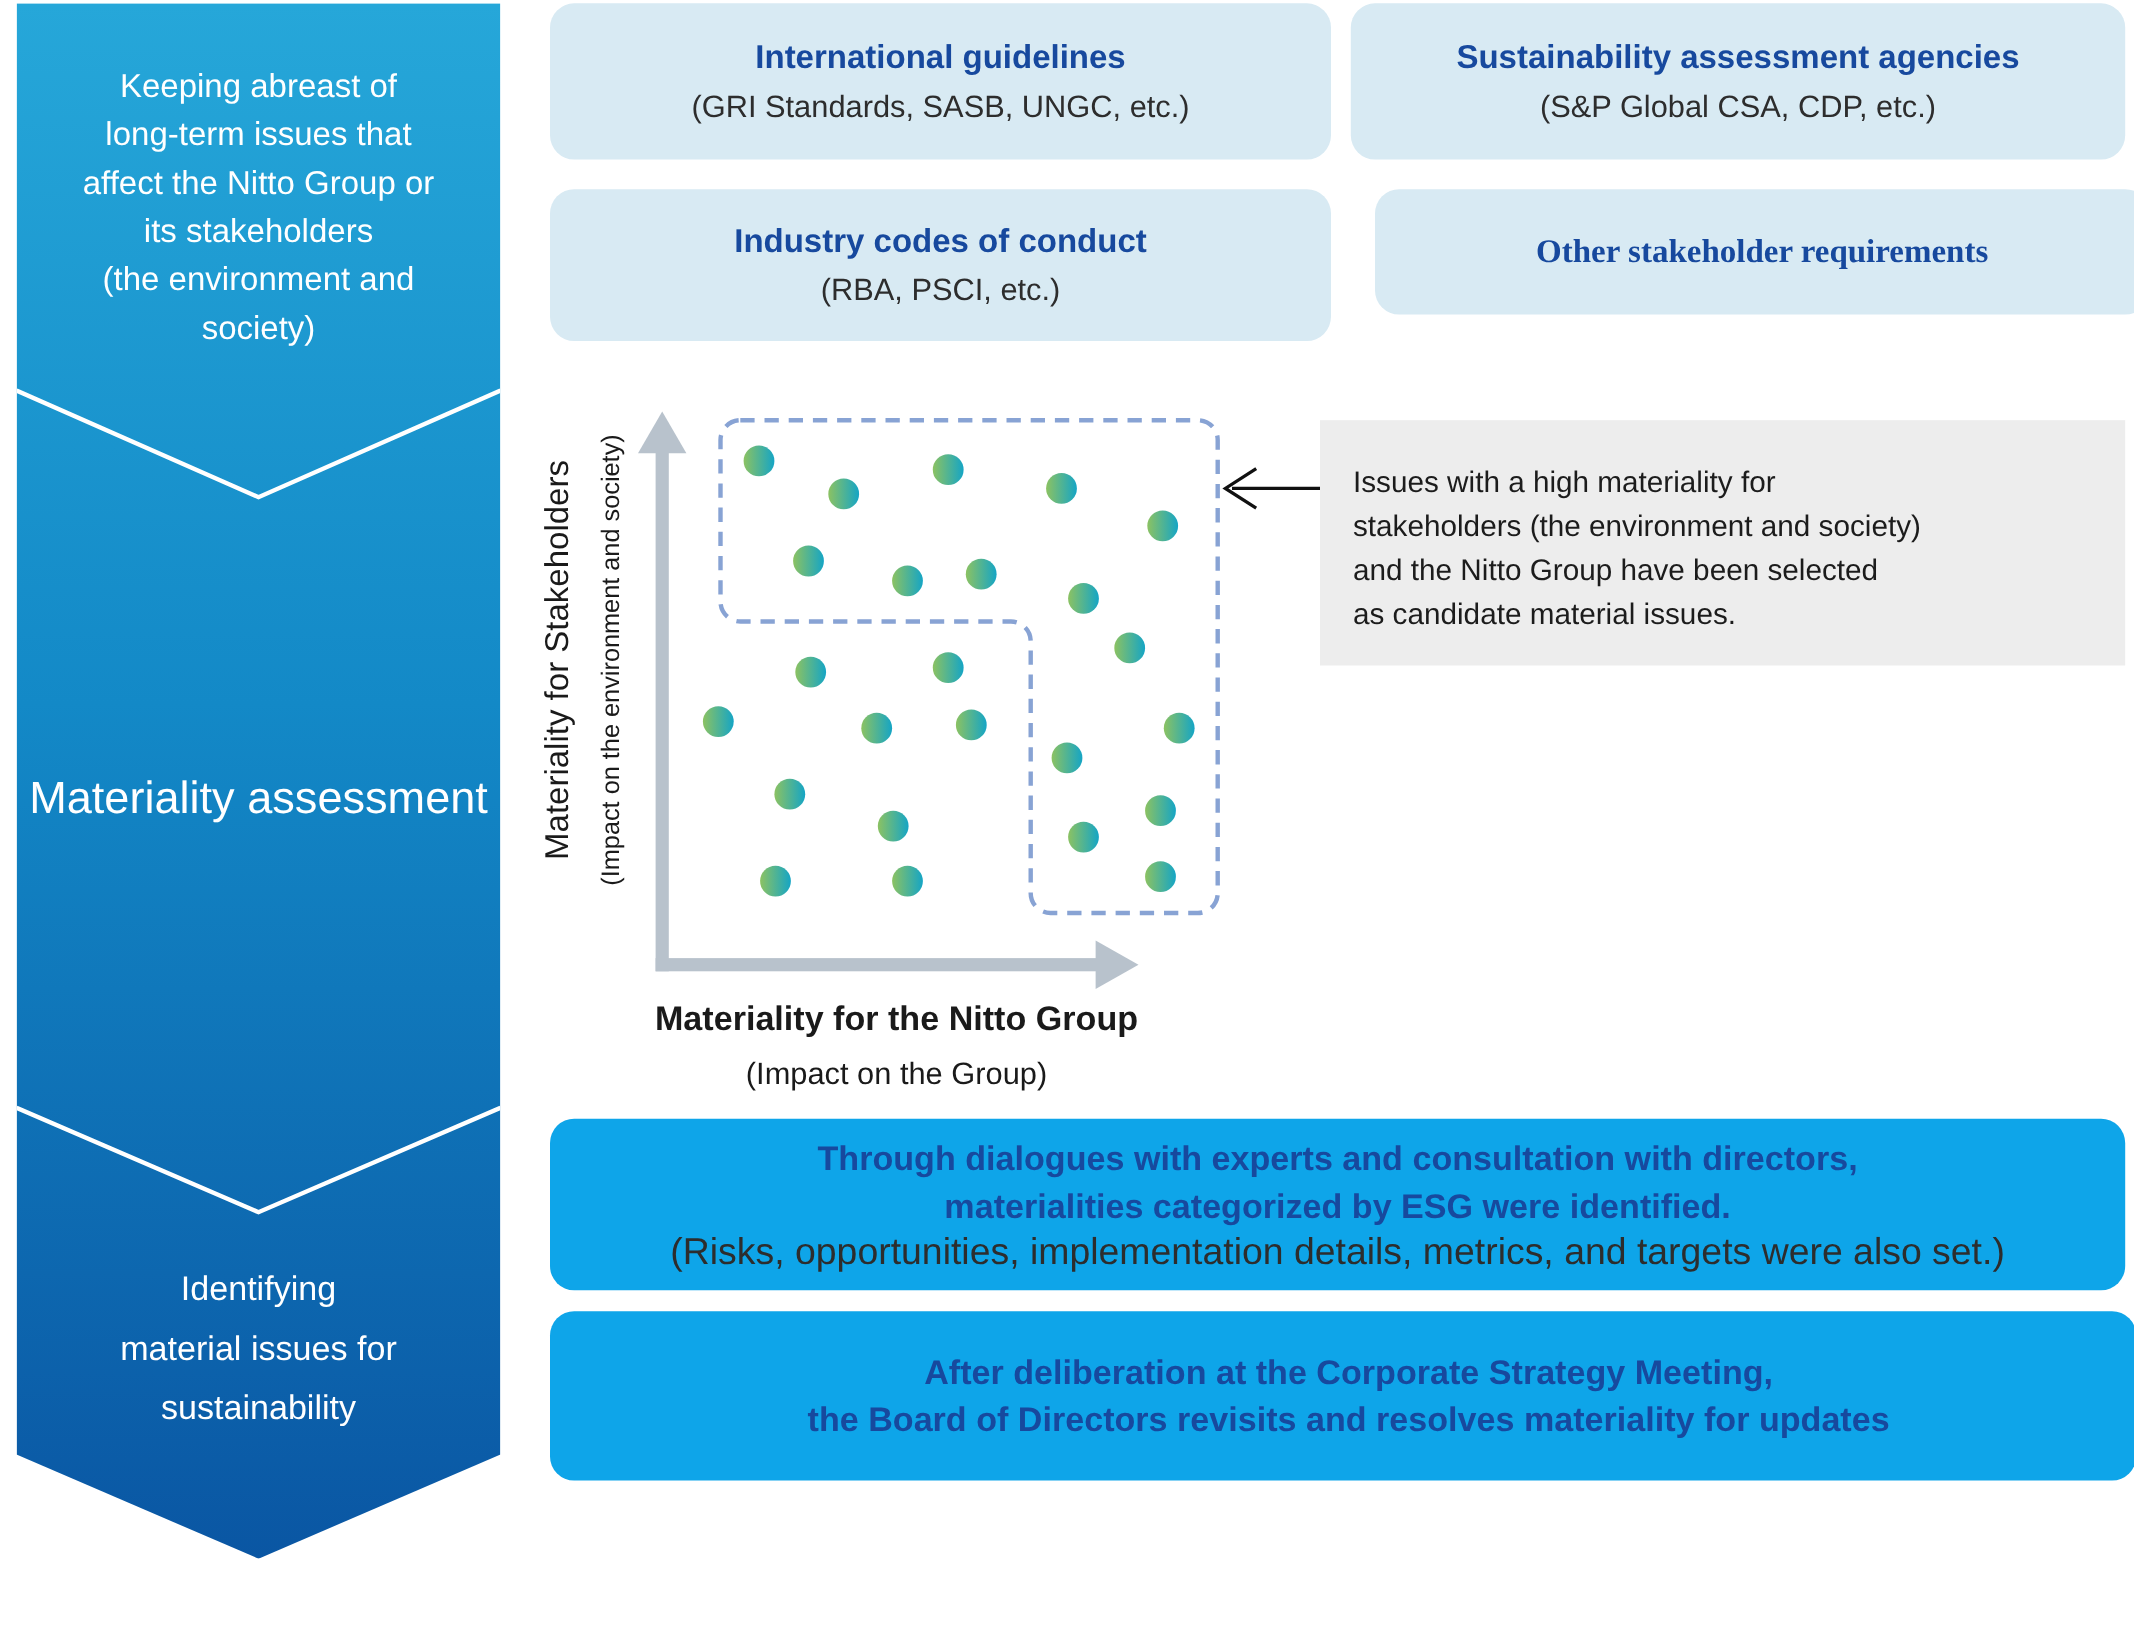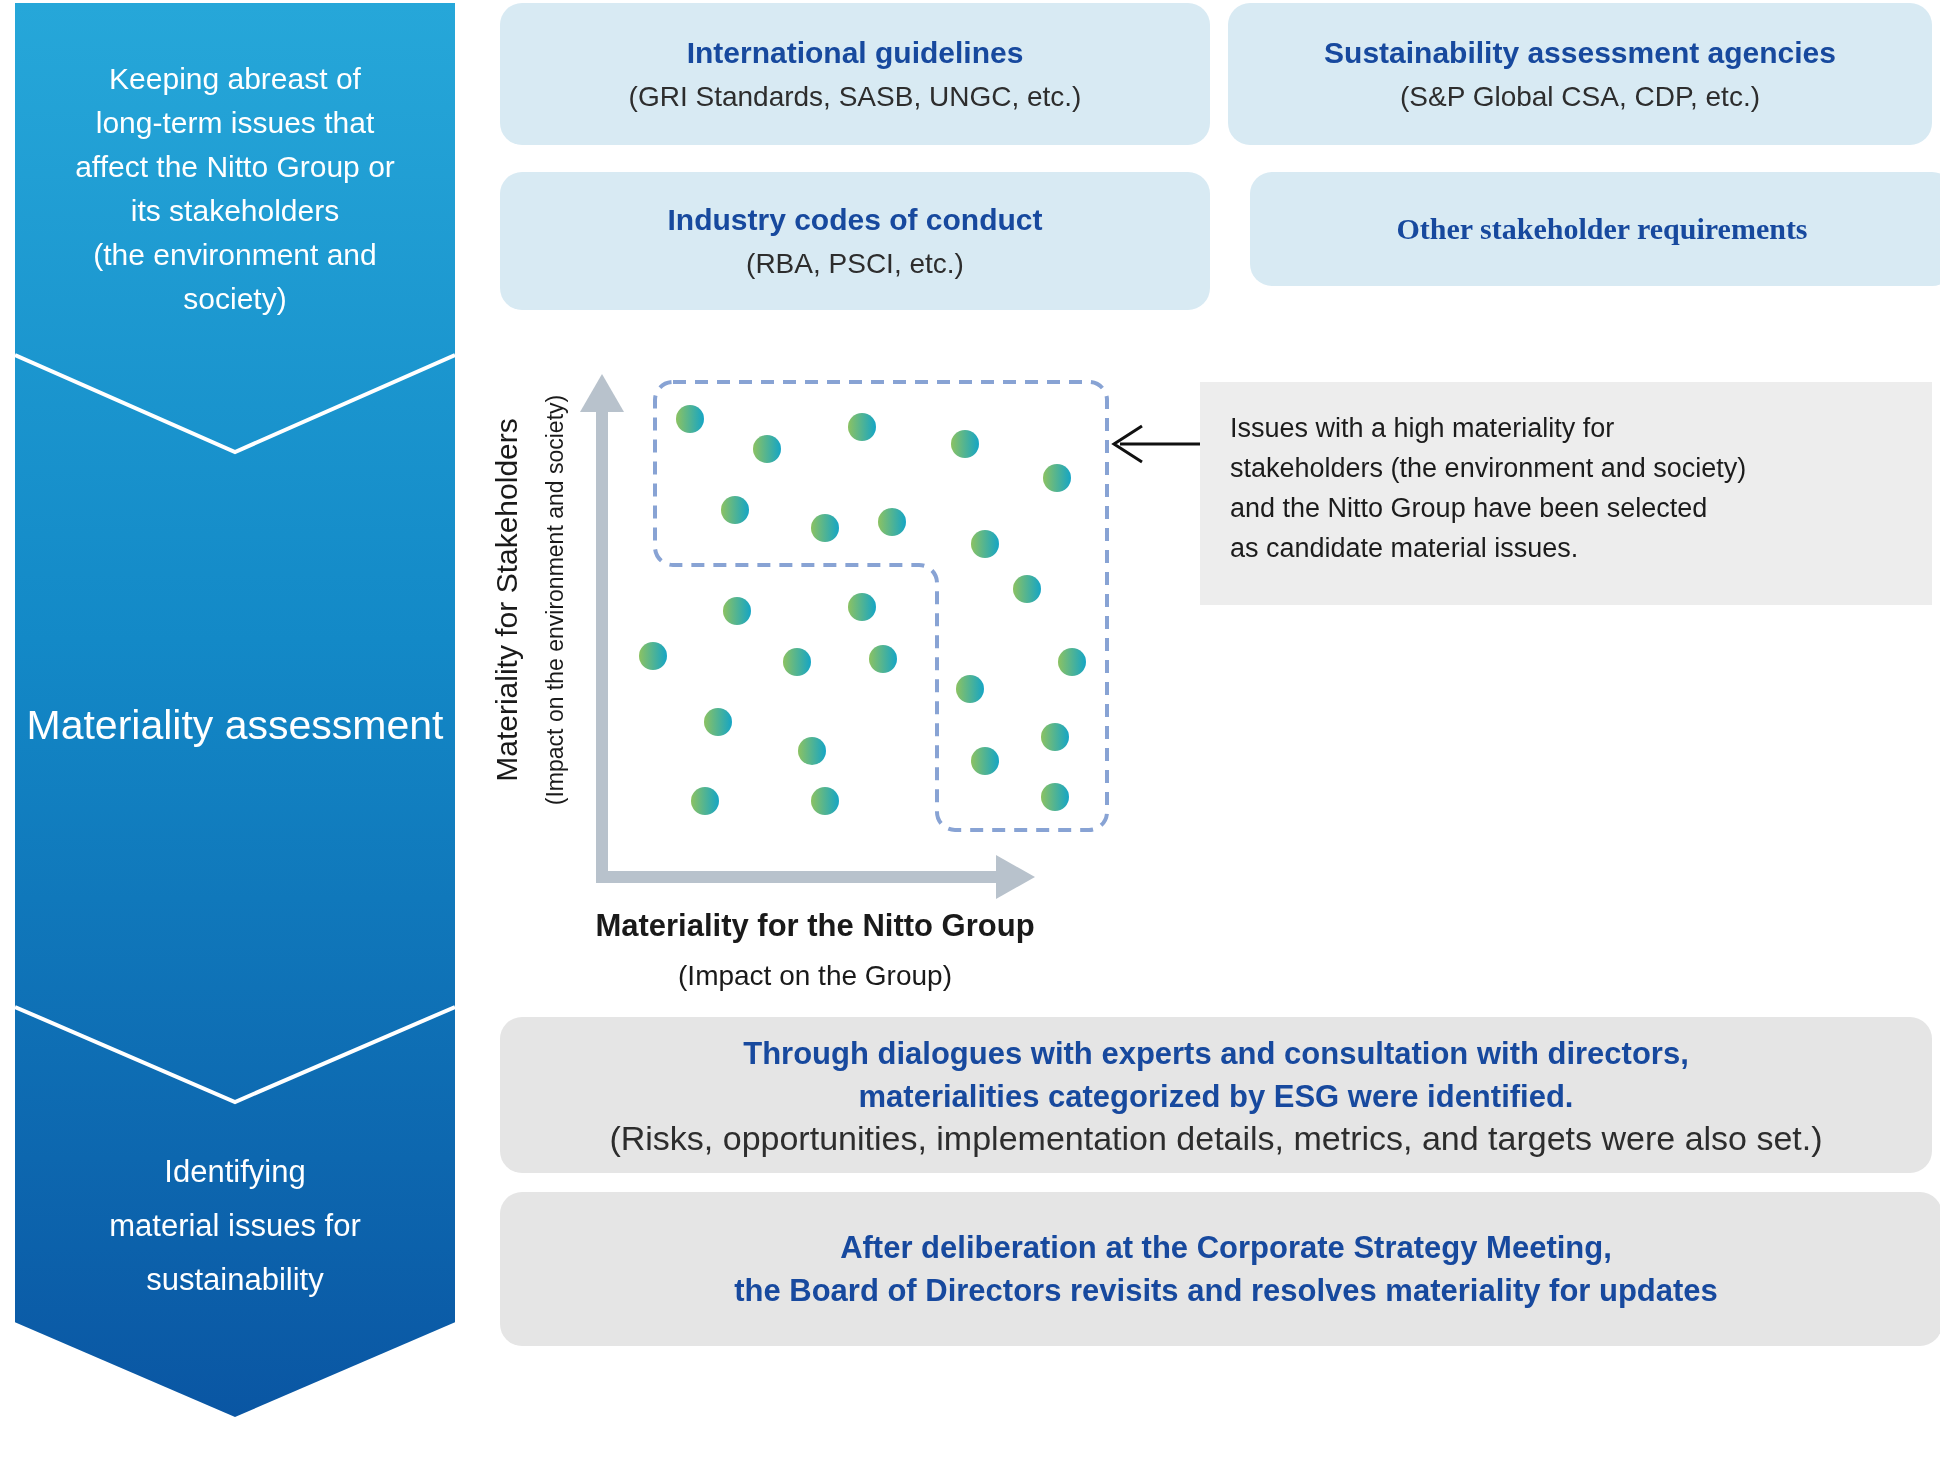--- a/index.html
+++ b/index.html
@@ -36,21 +36,21 @@
   .box-title{color:#17499e;font-weight:bold;font-size:30px;line-height:46px;}
   .box-sub{color:#2d2d2d;font-size:28px;line-height:42px;}
   .box-a{left:500px;top:3px;width:710px;height:142px;}
   .box-b{left:1228px;top:3px;width:704px;height:142px;}
   .box-c{left:500px;top:172px;width:710px;height:138px;}
   .box-d{left:1250px;top:172px;width:704px;height:114px;font-family:Liberation Serif, serif;}
 
   
   .result-box{
     left:500px;width:1432px;
-    background:#e5e5e5;border-radius:22px;
+    background:#0ea5e9;border-radius:22px;
     display:flex;flex-direction:column;justify-content:center;align-items:center;
     text-align:center;
   }
   .result-e{top:1017px;height:156px;}
   .result-f{top:1192px;height:154px;padding-left:10px;}
   .result-line{color:#17499e;font-weight:bold;font-size:31px;line-height:43px;}
   .result-note{color:#2d2d2d;font-size:34px;line-height:41px;}
 
   
   .scatter-svg{left:440px;top:360px;width:770px;height:640px;}
@@ -64,21 +64,21 @@
     font-size:23px;transform:rotate(-90deg);
   }
   .x-label-main{left:500px;top:908px;width:630px;font-size:31px;font-weight:bold;}
   .x-label-sub{left:500px;top:960px;width:630px;font-size:28px;}
 
   
   .callout{
     left:1200px;top:382px;width:732px;height:223px;
     background:#ededed;color:#1c1c1c;
     font-size:27px;line-height:40px;
-    padding:26px 20px 0 30px;box-sizing:border-box;
+    padding:36px 20px 0 30px;box-sizing:border-box;
     white-space:pre-line;
   }
 </style>
 </head>
 <body>
 
 <div class="abs flow-panel">
   <svg class="chevron-svg" viewBox="0 0 440 1414">
     <polyline points="0,352 220,449 440,352" fill="none" stroke="#ffffff" stroke-width="4"></polyline>
     <polyline points="0,1004 220,1099 440,1004" fill="none" stroke="#ffffff" stroke-width="4"></polyline>

